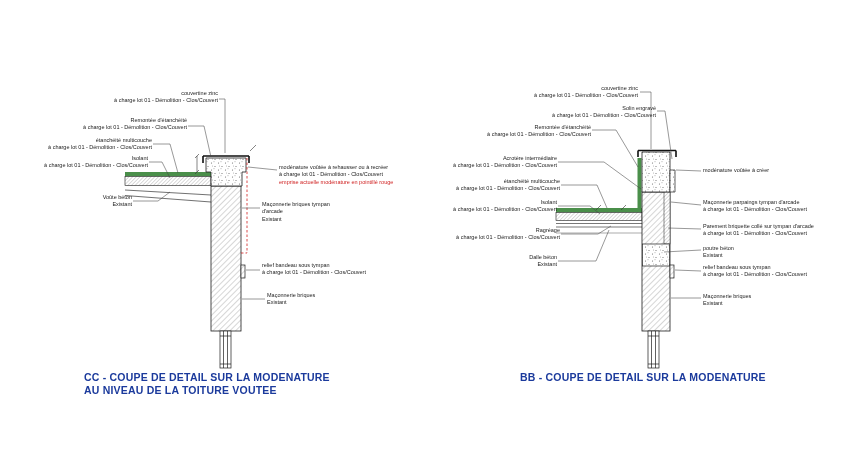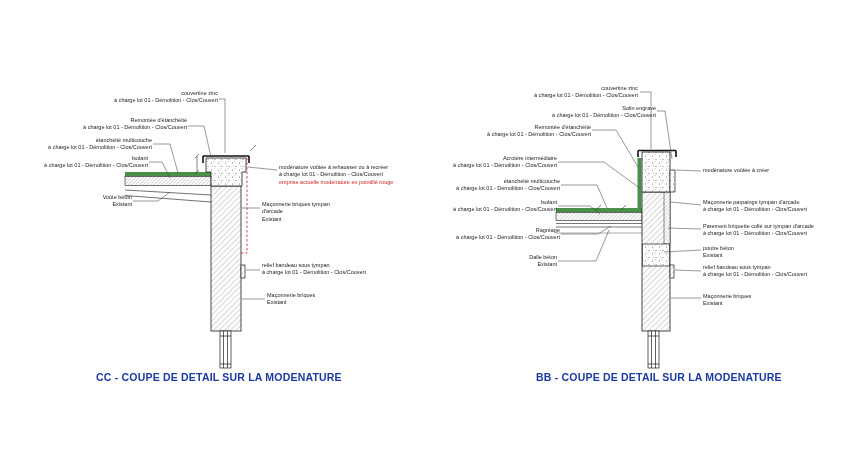--- a/index.html
+++ b/index.html
@@ -235,20 +235,21 @@
   </div>
   <div class="lbl" style="top:264px;left:703px">
     <div>relief bandeau sous tympan</div>
     <div>à charge lot 01 - Démolition - Clos/Couvert</div>
   </div>
   <div class="lbl" style="top:293px;left:703px">
     <div>Maçonnerie briques</div>
     <div>Existant</div>
   </div>
 
-  <div class="title" style="top:371px;left:96px">
+  <div class="title" style="top:371px;left:84px">
     <div>CC - COUPE DE DETAIL SUR LA MODENATURE</div>
-  </div>
-  <div class="title" style="top:371px;left:536px">
+    <div>AU NIVEAU DE LA TOITURE VOUTEE</div>
+  </div>
+  <div class="title" style="top:371px;left:520px">
     <div>BB - COUPE DE DETAIL SUR LA MODENATURE</div>
   </div>
 
 </div>
 
 </body></html>

